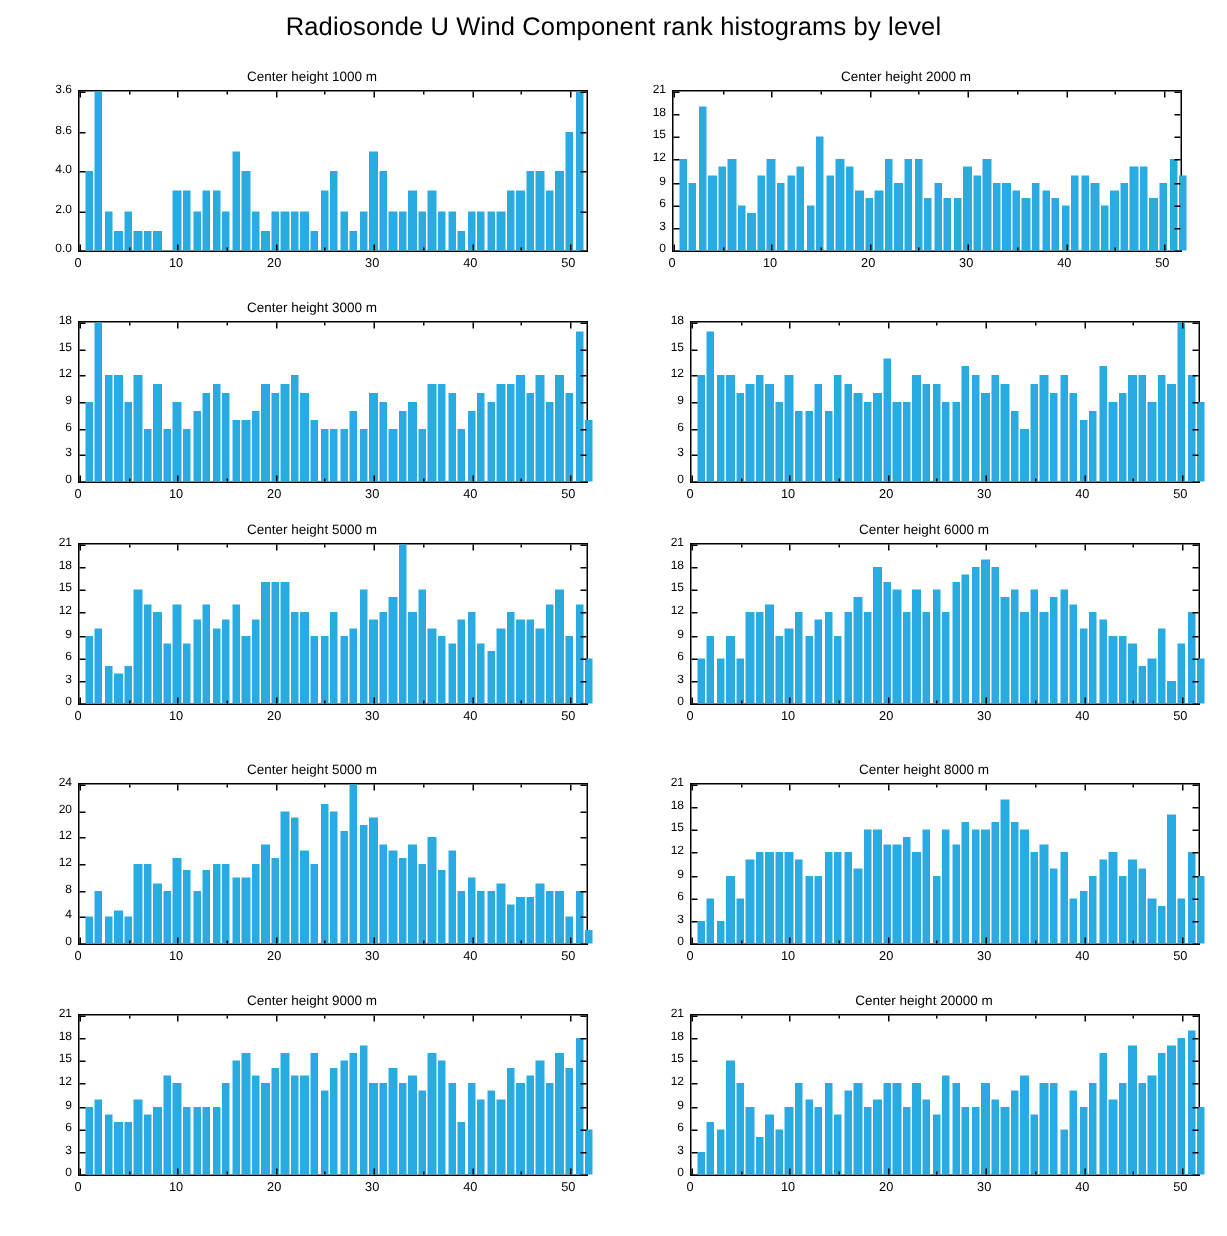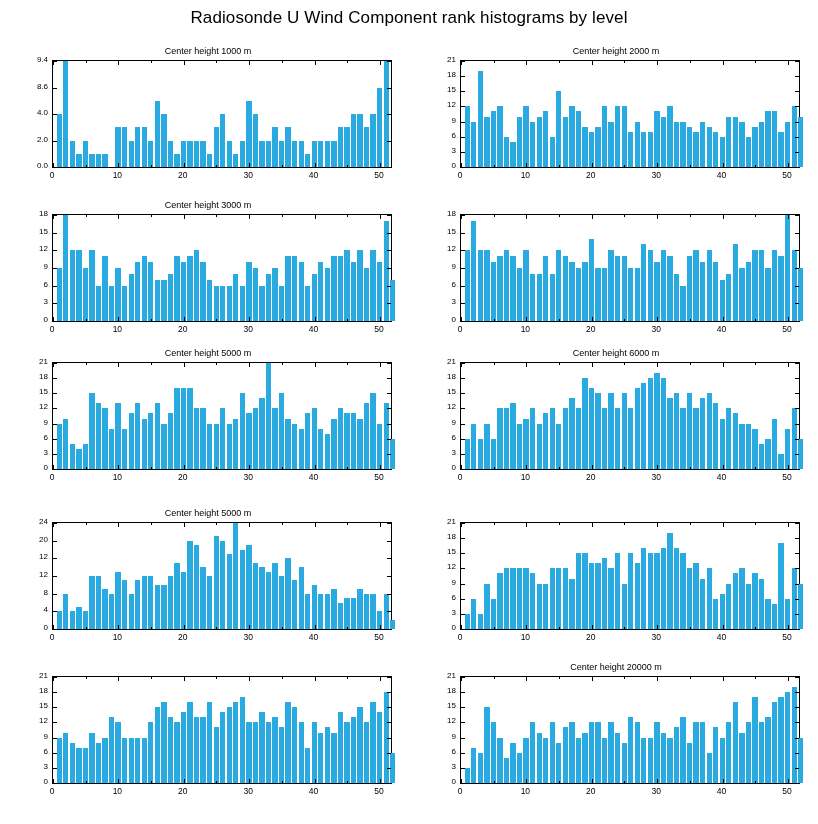--- a/index.html
+++ b/index.html
@@ -210,29 +210,29 @@
             <div class="xtick-mark minor" style="left: 228.85px;"></div>
             <div class="xtick-mark minor top" style="left: 228.85px;"></div>
             <div class="xtick-mark minor" style="left: 294.23px;"></div>
             <div class="xtick-mark minor top" style="left: 294.23px;"></div>
           </div>
         </div>
         <div class="ytick-label" style="top: 116px; right: 360px; width: 40px;">0.0</div>
         <div class="ytick-label" style="top: 89.5px; right: 360px; width: 40px;">2.0</div>
         <div class="ytick-label" style="top: 63px; right: 360px; width: 40px;">4.0</div>
         <div class="ytick-label" style="top: 36.5px; right: 360px; width: 40px;">8.6</div>
-        <div class="ytick-label" style="top: 10px; right: 360px; width: 40px;">9.4</div>
+        <div class="ytick-label" style="top: 10px; right: 360px; width: 40px;">3.6</div>
         <div class="xtick-label" style="left: 44px; top: 125px;">0</div>
         <div class="xtick-label" style="left: 109.38px; top: 125px;">10</div>
         <div class="xtick-label" style="left: 174.77px; top: 125px;">20</div>
         <div class="xtick-label" style="left: 240.15px; top: 125px;">30</div>
         <div class="xtick-label" style="left: 305.54px; top: 125px;">40</div>
         <div class="xtick-label" style="left: 370.92px; top: 125px;">50</div>
       </div>
-      <div class="panel" style="left: 416px; top: 46px;">
+      <div class="panel" style="left: 404px; top: 46px;">
         <div class="panel-title">Center height 2000 m</div>
         <div class="plotbox">
           <div class="bars">
             <div class="bar" style="left: 3.6px; width: 5.36px; height: 60.57px; background: rgb(41, 171, 226);"></div>
             <div class="bar" style="left: 10.13px; width: 5.36px; height: 45.43px; background: rgb(41, 171, 226);"></div>
             <div class="bar" style="left: 16.67px; width: 5.36px; height: 95.9px; background: rgb(41, 171, 226);"></div>
             <div class="bar" style="left: 23.21px; width: 5.36px; height: 50.48px; background: rgb(41, 171, 226);"></div>
             <div class="bar" style="left: 29.75px; width: 5.36px; height: 55.52px; background: rgb(41, 171, 226);"></div>
             <div class="bar" style="left: 36.29px; width: 5.36px; height: 60.57px; background: rgb(41, 171, 226);"></div>
             <div class="bar" style="left: 42.83px; width: 5.36px; height: 30.29px; background: rgb(41, 171, 226);"></div>
@@ -887,20 +887,21 @@
         <div class="ytick-label" style="top: 27.6667px; right: 360px; width: 40px;">20</div>
         <div class="ytick-label" style="top: 10px; right: 360px; width: 40px;">24</div>
         <div class="xtick-label" style="left: 44px; top: 125px;">0</div>
         <div class="xtick-label" style="left: 109.38px; top: 125px;">10</div>
         <div class="xtick-label" style="left: 174.77px; top: 125px;">20</div>
         <div class="xtick-label" style="left: 240.15px; top: 125px;">30</div>
         <div class="xtick-label" style="left: 305.54px; top: 125px;">40</div>
         <div class="xtick-label" style="left: 370.92px; top: 125px;">50</div>
       </div>
       <div class="panel" style="left: 416px; top: 508px;">
+        <div class="panel-title">Center height 8000 m</div>
         <div class="plotbox">
           <div class="bars">
             <div class="bar" style="left: 3.6px; width: 5.36px; height: 15.14px; background: rgb(41, 171, 226);"></div>
             <div class="bar" style="left: 10.13px; width: 5.36px; height: 30.29px; background: rgb(41, 171, 226);"></div>
             <div class="bar" style="left: 16.67px; width: 5.36px; height: 15.14px; background: rgb(41, 171, 226);"></div>
             <div class="bar" style="left: 23.21px; width: 5.36px; height: 45.43px; background: rgb(41, 171, 226);"></div>
             <div class="bar" style="left: 29.75px; width: 5.36px; height: 30.29px; background: rgb(41, 171, 226);"></div>
             <div class="bar" style="left: 36.29px; width: 5.36px; height: 55.52px; background: rgb(41, 171, 226);"></div>
             <div class="bar" style="left: 42.83px; width: 5.36px; height: 60.57px; background: rgb(41, 171, 226);"></div>
             <div class="bar" style="left: 49.37px; width: 5.36px; height: 60.57px; background: rgb(41, 171, 226);"></div>
@@ -999,20 +1000,21 @@
         <div class="ytick-label" style="top: 25.1429px; right: 360px; width: 40px;">18</div>
         <div class="ytick-label" style="top: 10px; right: 360px; width: 40px;">21</div>
         <div class="xtick-label" style="left: 44px; top: 125px;">0</div>
         <div class="xtick-label" style="left: 109.38px; top: 125px;">10</div>
         <div class="xtick-label" style="left: 174.77px; top: 125px;">20</div>
         <div class="xtick-label" style="left: 240.15px; top: 125px;">30</div>
         <div class="xtick-label" style="left: 305.54px; top: 125px;">40</div>
         <div class="xtick-label" style="left: 370.92px; top: 125px;">50</div>
       </div>
       <div class="panel" style="left: 8px; top: 662px;">
+        <div class="panel-title">Center height 9000 m</div>
         <div class="plotbox">
           <div class="bars">
             <div class="bar" style="left: 3.6px; width: 5.36px; height: 45.43px; background: rgb(41, 171, 226);"></div>
             <div class="bar" style="left: 10.13px; width: 5.36px; height: 50.48px; background: rgb(41, 171, 226);"></div>
             <div class="bar" style="left: 16.67px; width: 5.36px; height: 40.38px; background: rgb(41, 171, 226);"></div>
             <div class="bar" style="left: 23.21px; width: 5.36px; height: 35.33px; background: rgb(41, 171, 226);"></div>
             <div class="bar" style="left: 29.75px; width: 5.36px; height: 35.33px; background: rgb(41, 171, 226);"></div>
             <div class="bar" style="left: 36.29px; width: 5.36px; height: 50.48px; background: rgb(41, 171, 226);"></div>
             <div class="bar" style="left: 42.83px; width: 5.36px; height: 40.38px; background: rgb(41, 171, 226);"></div>
             <div class="bar" style="left: 49.37px; width: 5.36px; height: 45.43px; background: rgb(41, 171, 226);"></div>

